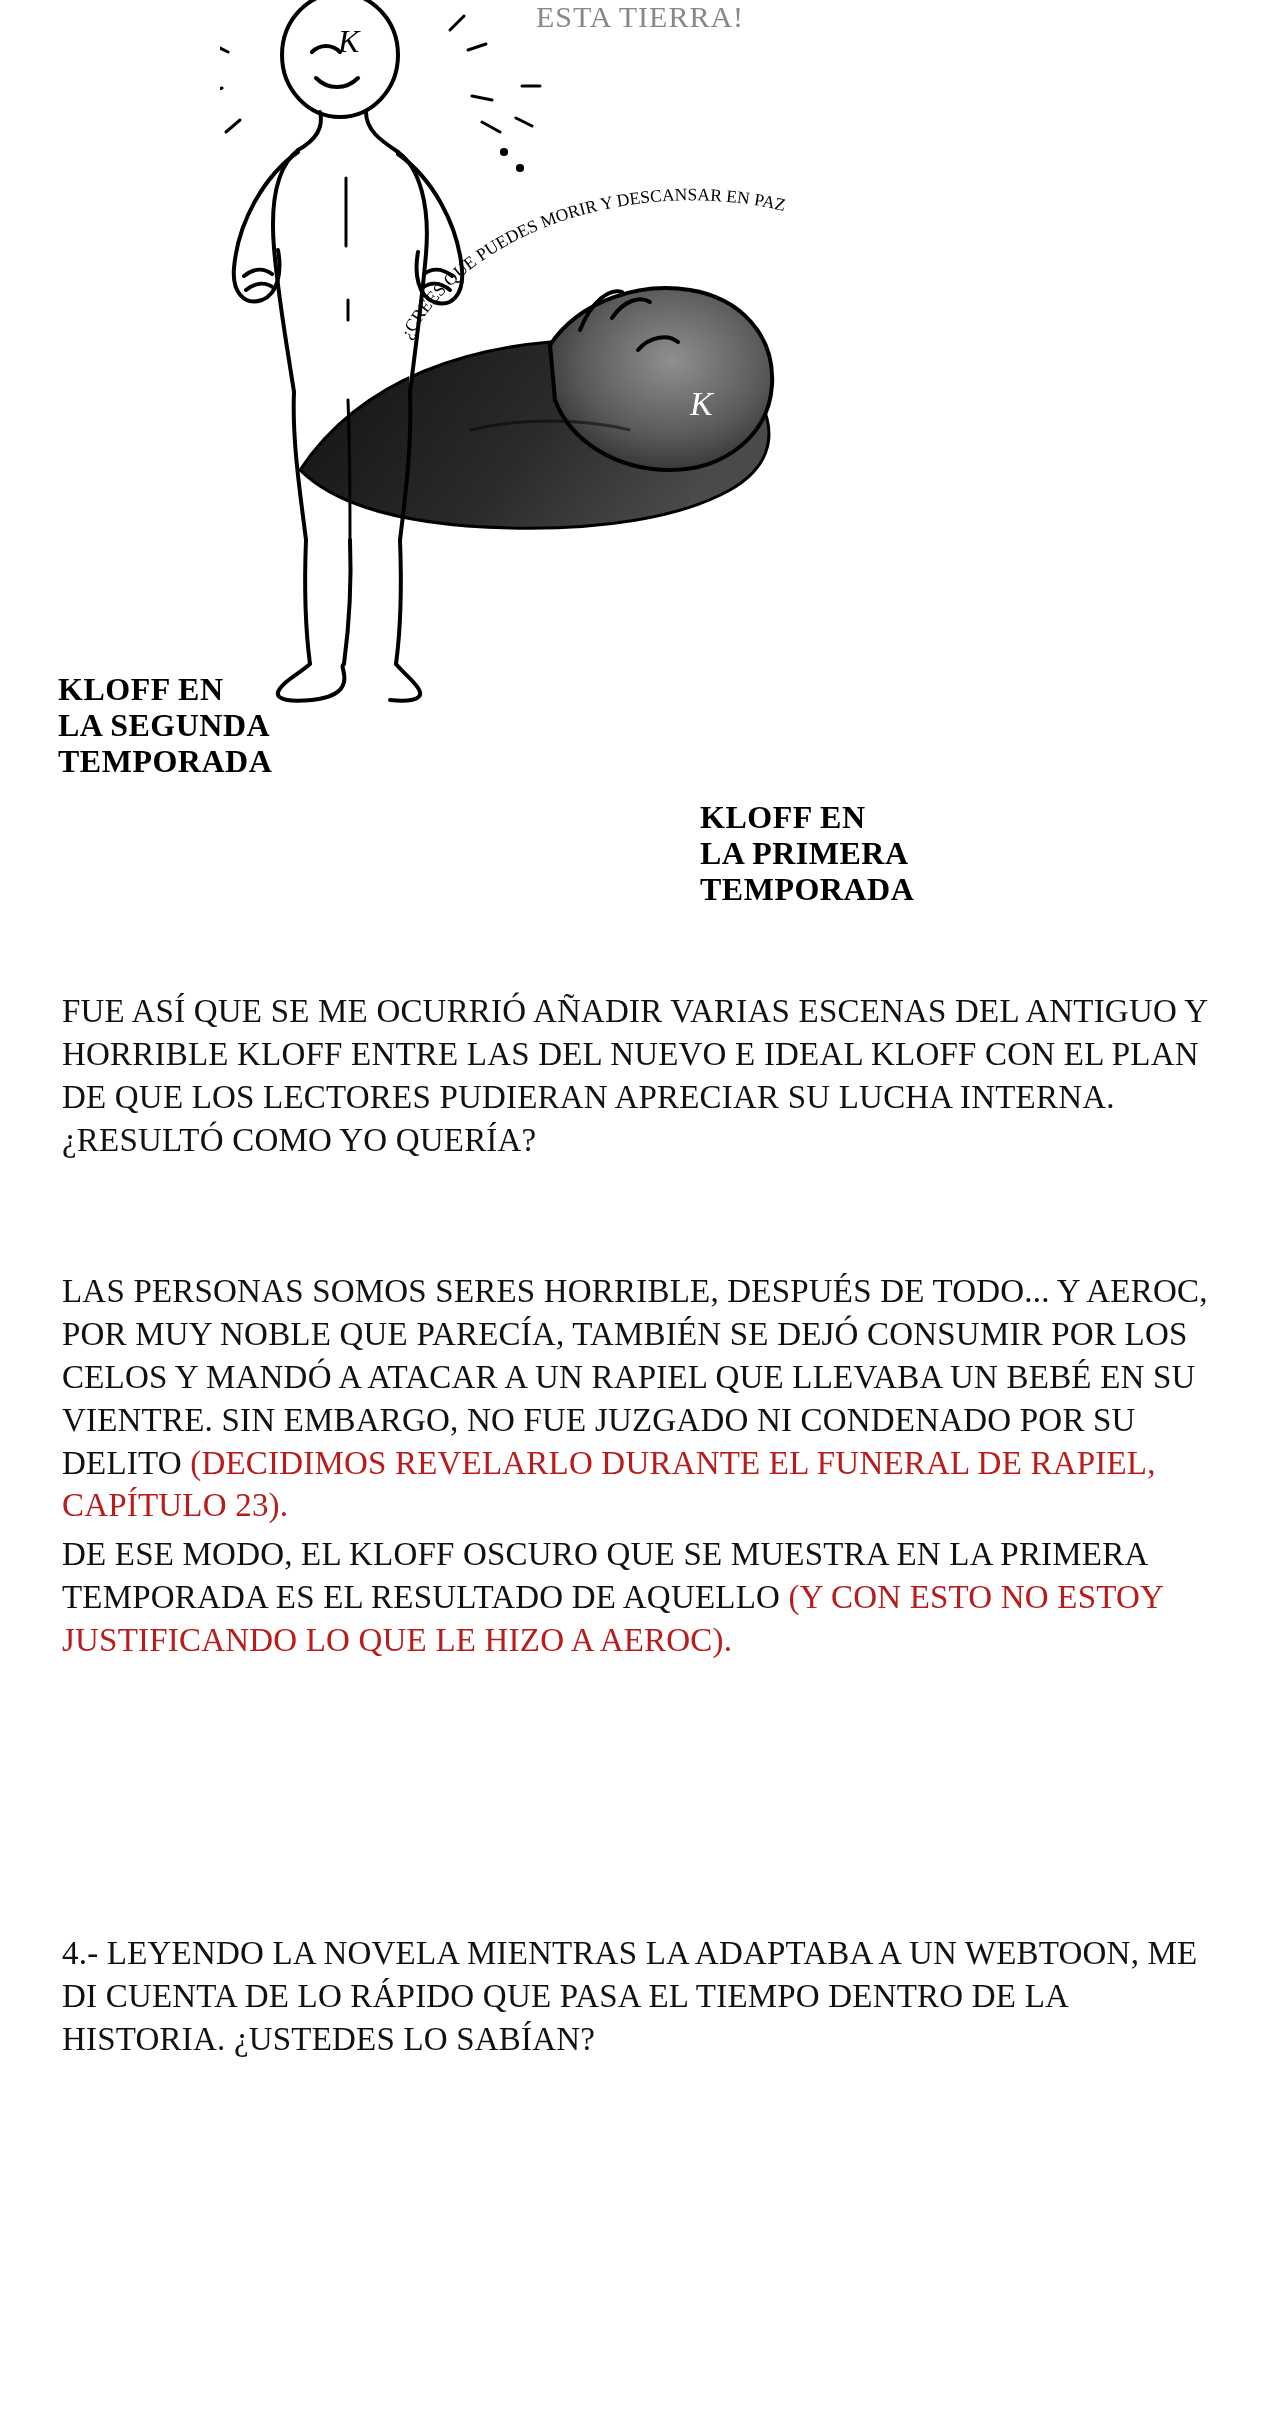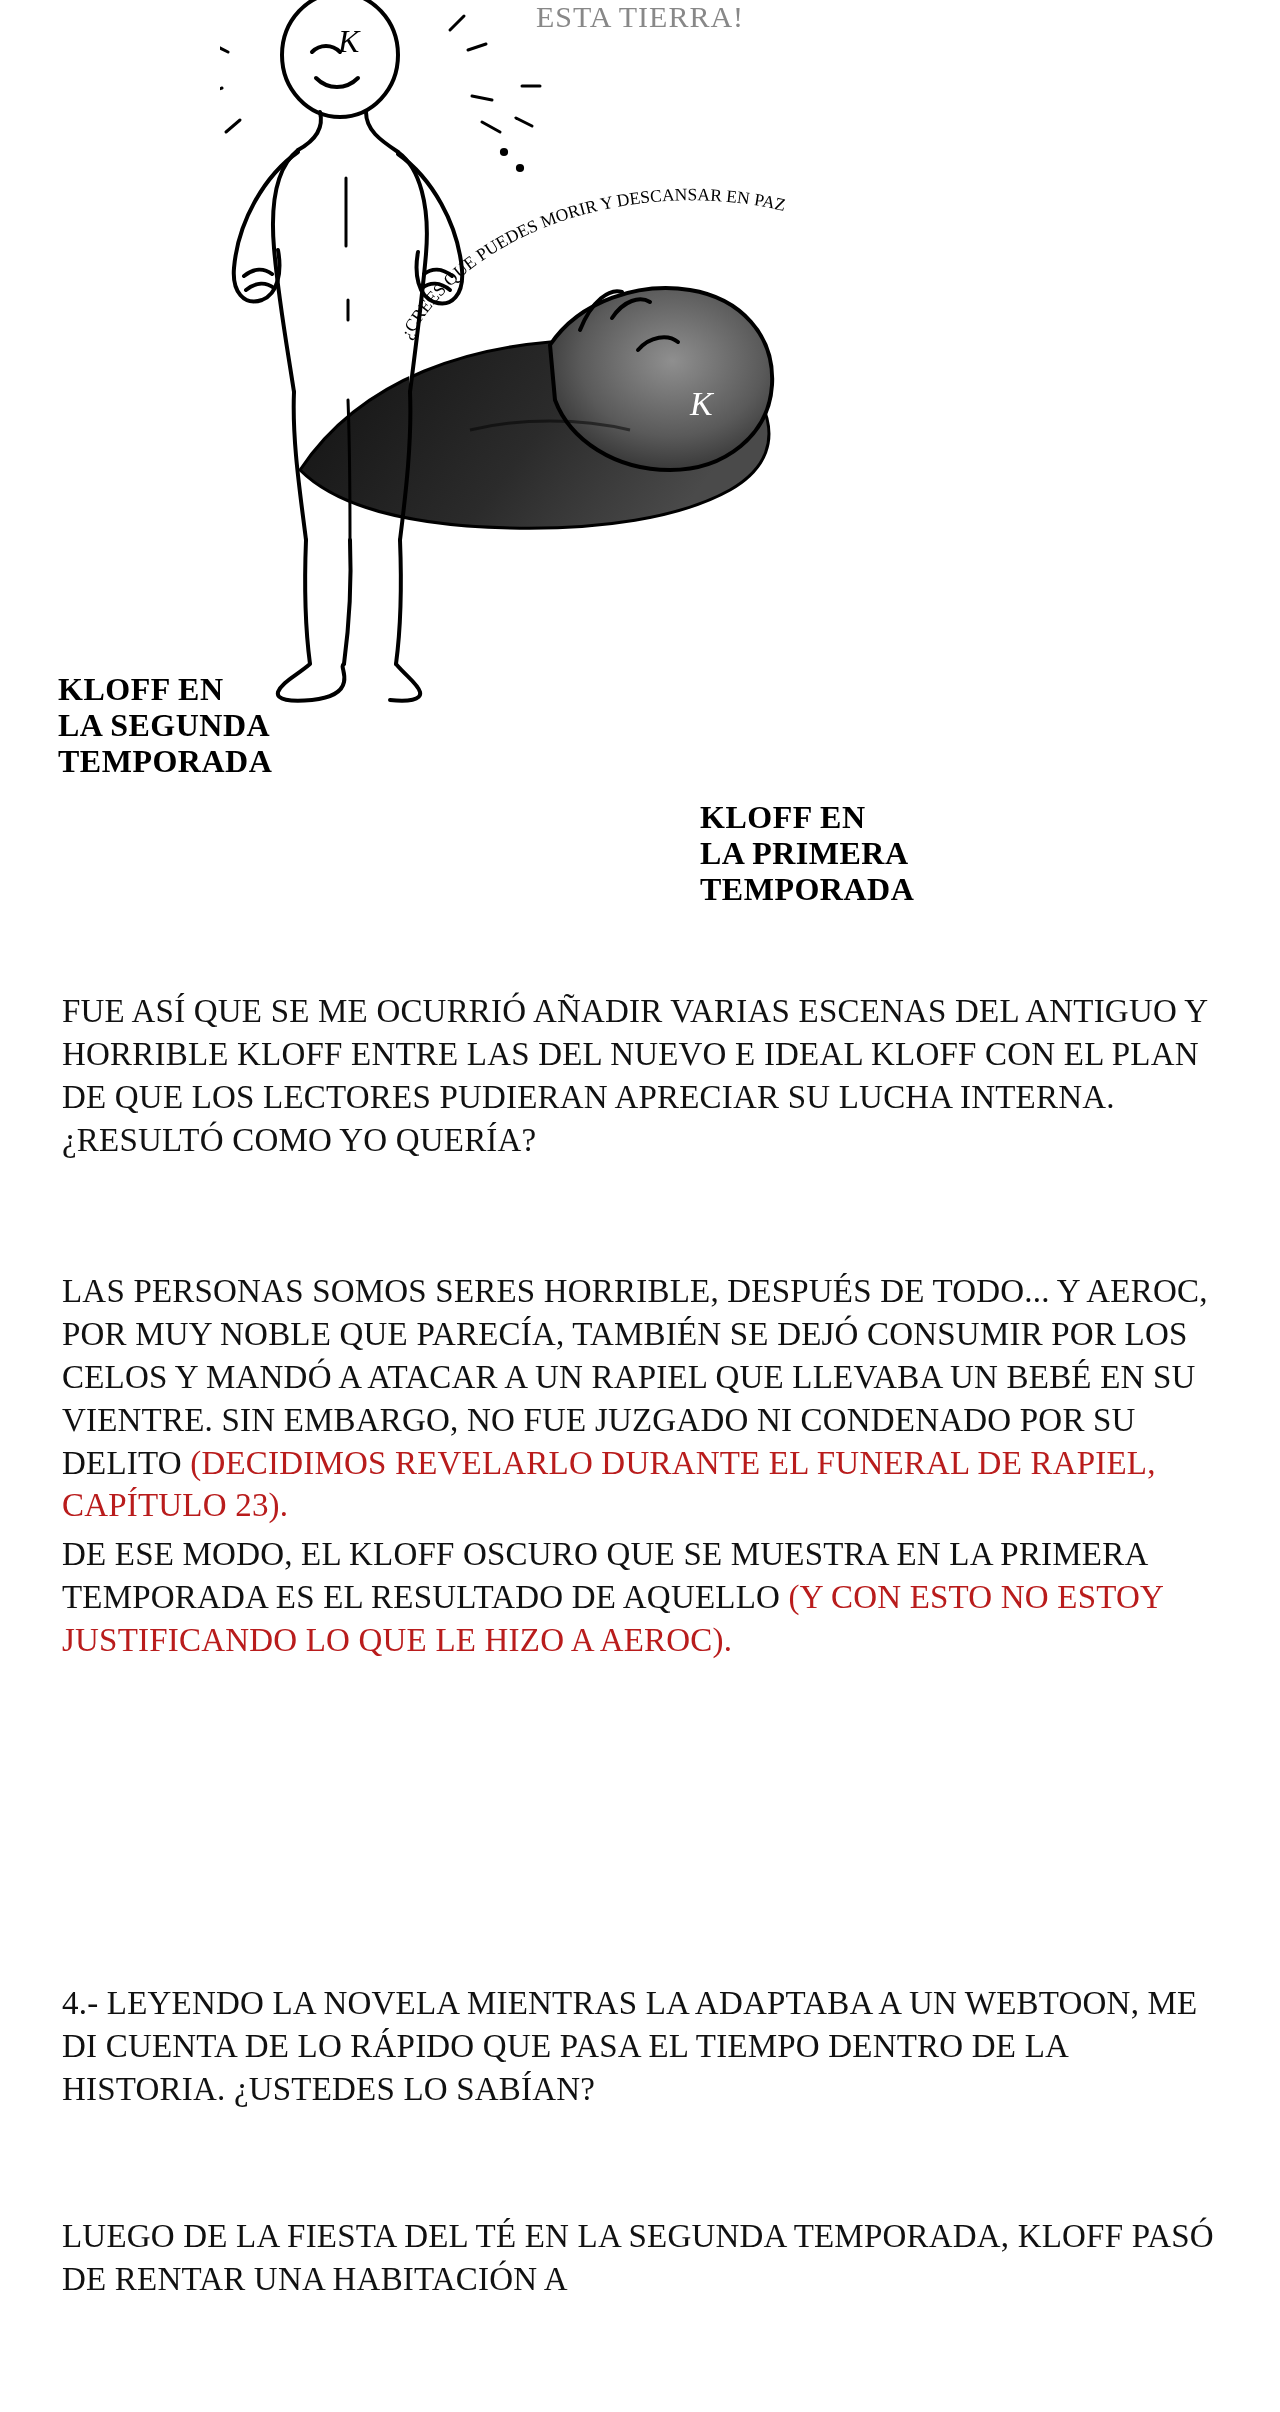--- a/index.html
+++ b/index.html
@@ -84,21 +84,21 @@
     margin: 0 11px 0 0;
   }
   .para + .para {
     margin-top: 26px;
   }
   .grey {
     color: #b91c1c;
   }
   .p1 { top: 990px; }
   .p2 { top: 1270px; }
-  .p3 { top: 1982px; }
+  .p3 { top: 1932px; }
   .p4 { top: 2215px; }
 </style>
 </head>
 <body>
 
 <div class="page">
 
   <div class="top-heading">ESTA TIERRA!</div>
 
   <div class="illustration">
@@ -202,17 +202,14 @@
 
   <div class="body-text p2">
     <p class="para"><span>LAS PERSONAS SOMOS SERES HORRIBLE, DESPUÉS DE TODO... Y AEROC, POR MUY NOBLE QUE PARECÍA, TAMBIÉN SE DEJÓ CONSUMIR POR LOS CELOS Y MANDÓ A ATACAR A UN RAPIEL QUE LLEVABA UN BEBÉ EN SU VIENTRE. SIN EMBARGO, NO FUE JUZGADO NI CONDENADO POR SU DELITO </span><span class="grey">(DECIDIMOS REVELARLO DURANTE EL FUNERAL DE RAPIEL, CAPÍTULO 23).</span></p>
     <p class="para" style="margin-top:6px;"><span>DE ESE MODO, EL KLOFF OSCURO QUE SE MUESTRA EN LA PRIMERA TEMPORADA ES EL RESULTADO DE AQUELLO </span><span class="grey">(Y CON ESTO NO ESTOY JUSTIFICANDO LO QUE LE HIZO A AEROC).</span></p>
   </div>
 
   <div class="body-text p3">
     <p class="para">4.- LEYENDO LA NOVELA MIENTRAS LA ADAPTABA A UN WEBTOON, ME DI CUENTA DE LO RÁPIDO QUE PASA EL TIEMPO DENTRO DE LA HISTORIA. ¿USTEDES LO SABÍAN?</p>
   </div>
 
-  <div class="body-text p4">
-    <p class="para">LUEGO DE LA FIESTA DEL TÉ EN LA SEGUNDA TEMPORADA, KLOFF PASÓ DE RENTAR UNA HABITACIÓN A</p>
-  </div>
 
 </div>
 
 </body></html>

